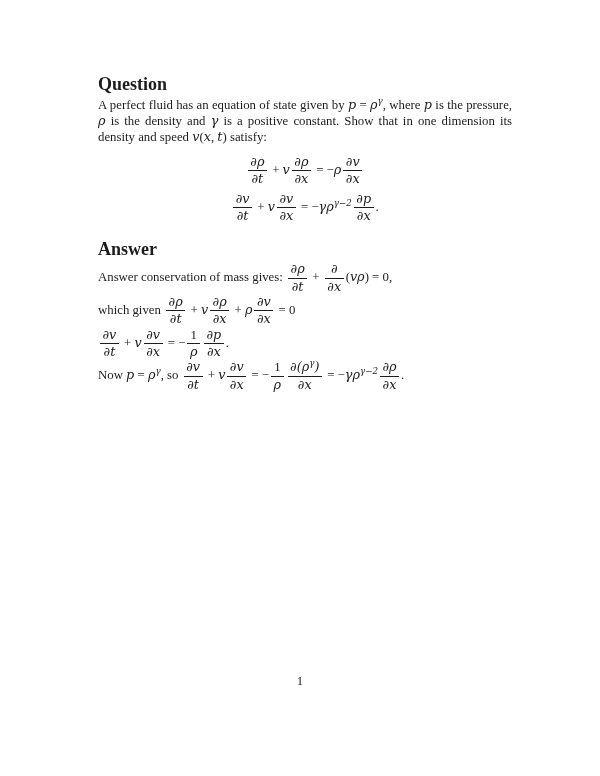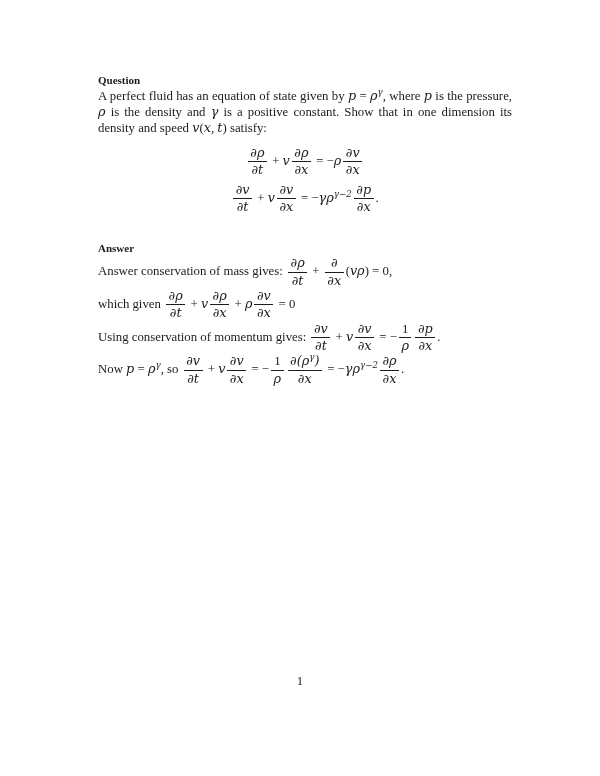--- a/index.html
+++ b/index.html
@@ -11,21 +11,21 @@
     font-family:"Liberation Serif", serif;
     font-size:12.8px;
     overflow:hidden;
   }
   .content{
     position:absolute;
     left:98px;top:74px;width:414px;
   }
   .heading{
     font-weight:bold;
-    font-size:11px;
+    font-size:18px;
     margin:0 0 2px 0;
   }
   .qpara{
     margin:0;
     text-align:justify;
     line-height:16px;
   }
   
   .rm{font-style:normal;}
   .mi{font-style:italic;font-family:"DejaVu Serif","Liberation Serif",serif;}
@@ -35,21 +35,21 @@
     display:inline-flex;flex-direction:column;
     vertical-align:middle;
     margin:0 2px;
     text-align:center;
     line-height:1.12;
   }
   .f .n{border-bottom:0.8px solid #1c1c1c;padding:0 2.5px 1px;}
   .f .d{padding:1px 2.5px 0;}
   .eqs{margin:10px 0 14px 0;text-align:center;}
   .eq{margin:5px 0;}
-  .answer-heading{margin-top:28px;}
+  .answer-heading{margin-top:16px;}
   .aline{margin:1px 0;line-height:1.15;}
   .page-number{
     position:absolute;left:0;right:0;top:674px;
     text-align:center;
     font-size:12.8px;
   }
 </style>
 </head>
 <body>
 
@@ -93,21 +93,21 @@
     <div class="aline"><span class="rm">which given </span><span class="f">
           <span class="n"><span class="mi">∂ρ</span></span>
           <span class="d"><span class="mi">∂t</span></span>
         </span><span class="rm"> + </span><span class="mi">v</span><span class="f">
           <span class="n"><span class="mi">∂ρ</span></span>
           <span class="d"><span class="mi">∂x</span></span>
         </span><span class="rm"> + </span><span class="mi">ρ</span><span class="f">
           <span class="n"><span class="mi">∂v</span></span>
           <span class="d"><span class="mi">∂x</span></span>
         </span><span class="rm"> = 0</span></div>
-    <div class="aline"><span class="rm">Using conservation of momentum gives: </span><span class="f">
+    <div class="aline"><span class="f">
           <span class="n"><span class="mi">∂v</span></span>
           <span class="d"><span class="mi">∂t</span></span>
         </span><span class="rm"> + </span><span class="mi">v</span><span class="f">
           <span class="n"><span class="mi">∂v</span></span>
           <span class="d"><span class="mi">∂x</span></span>
         </span><span class="rm"> = −</span><span class="f">
           <span class="n"><span class="rm">1</span></span>
           <span class="d"><span class="mi">ρ</span></span>
         </span><span class="f">
           <span class="n"><span class="mi">∂p</span></span>

